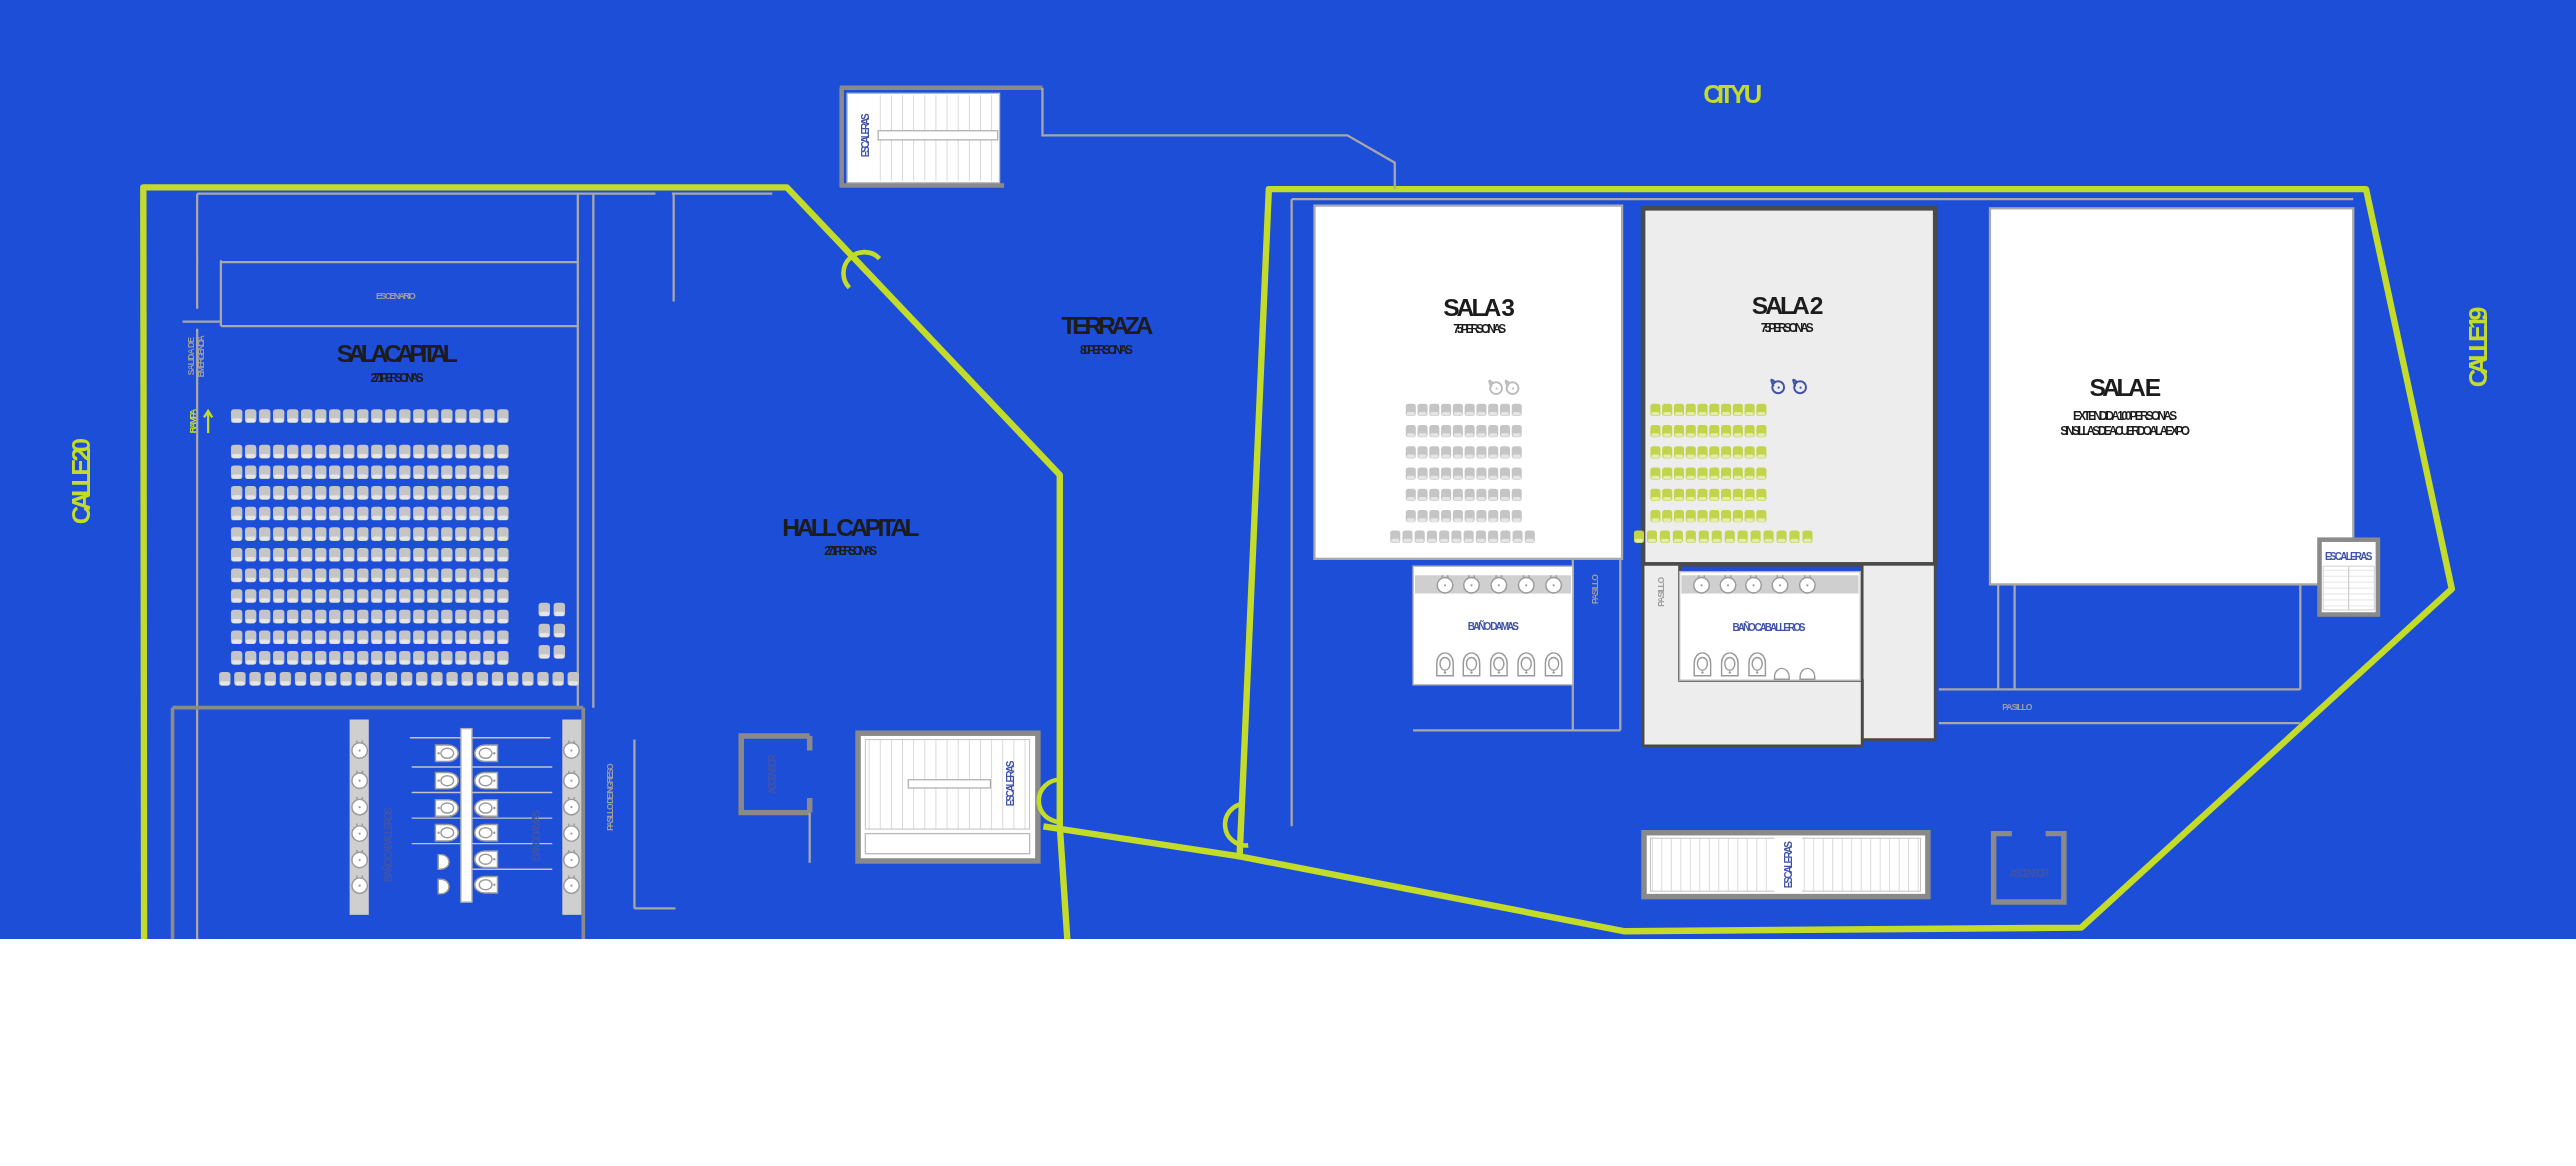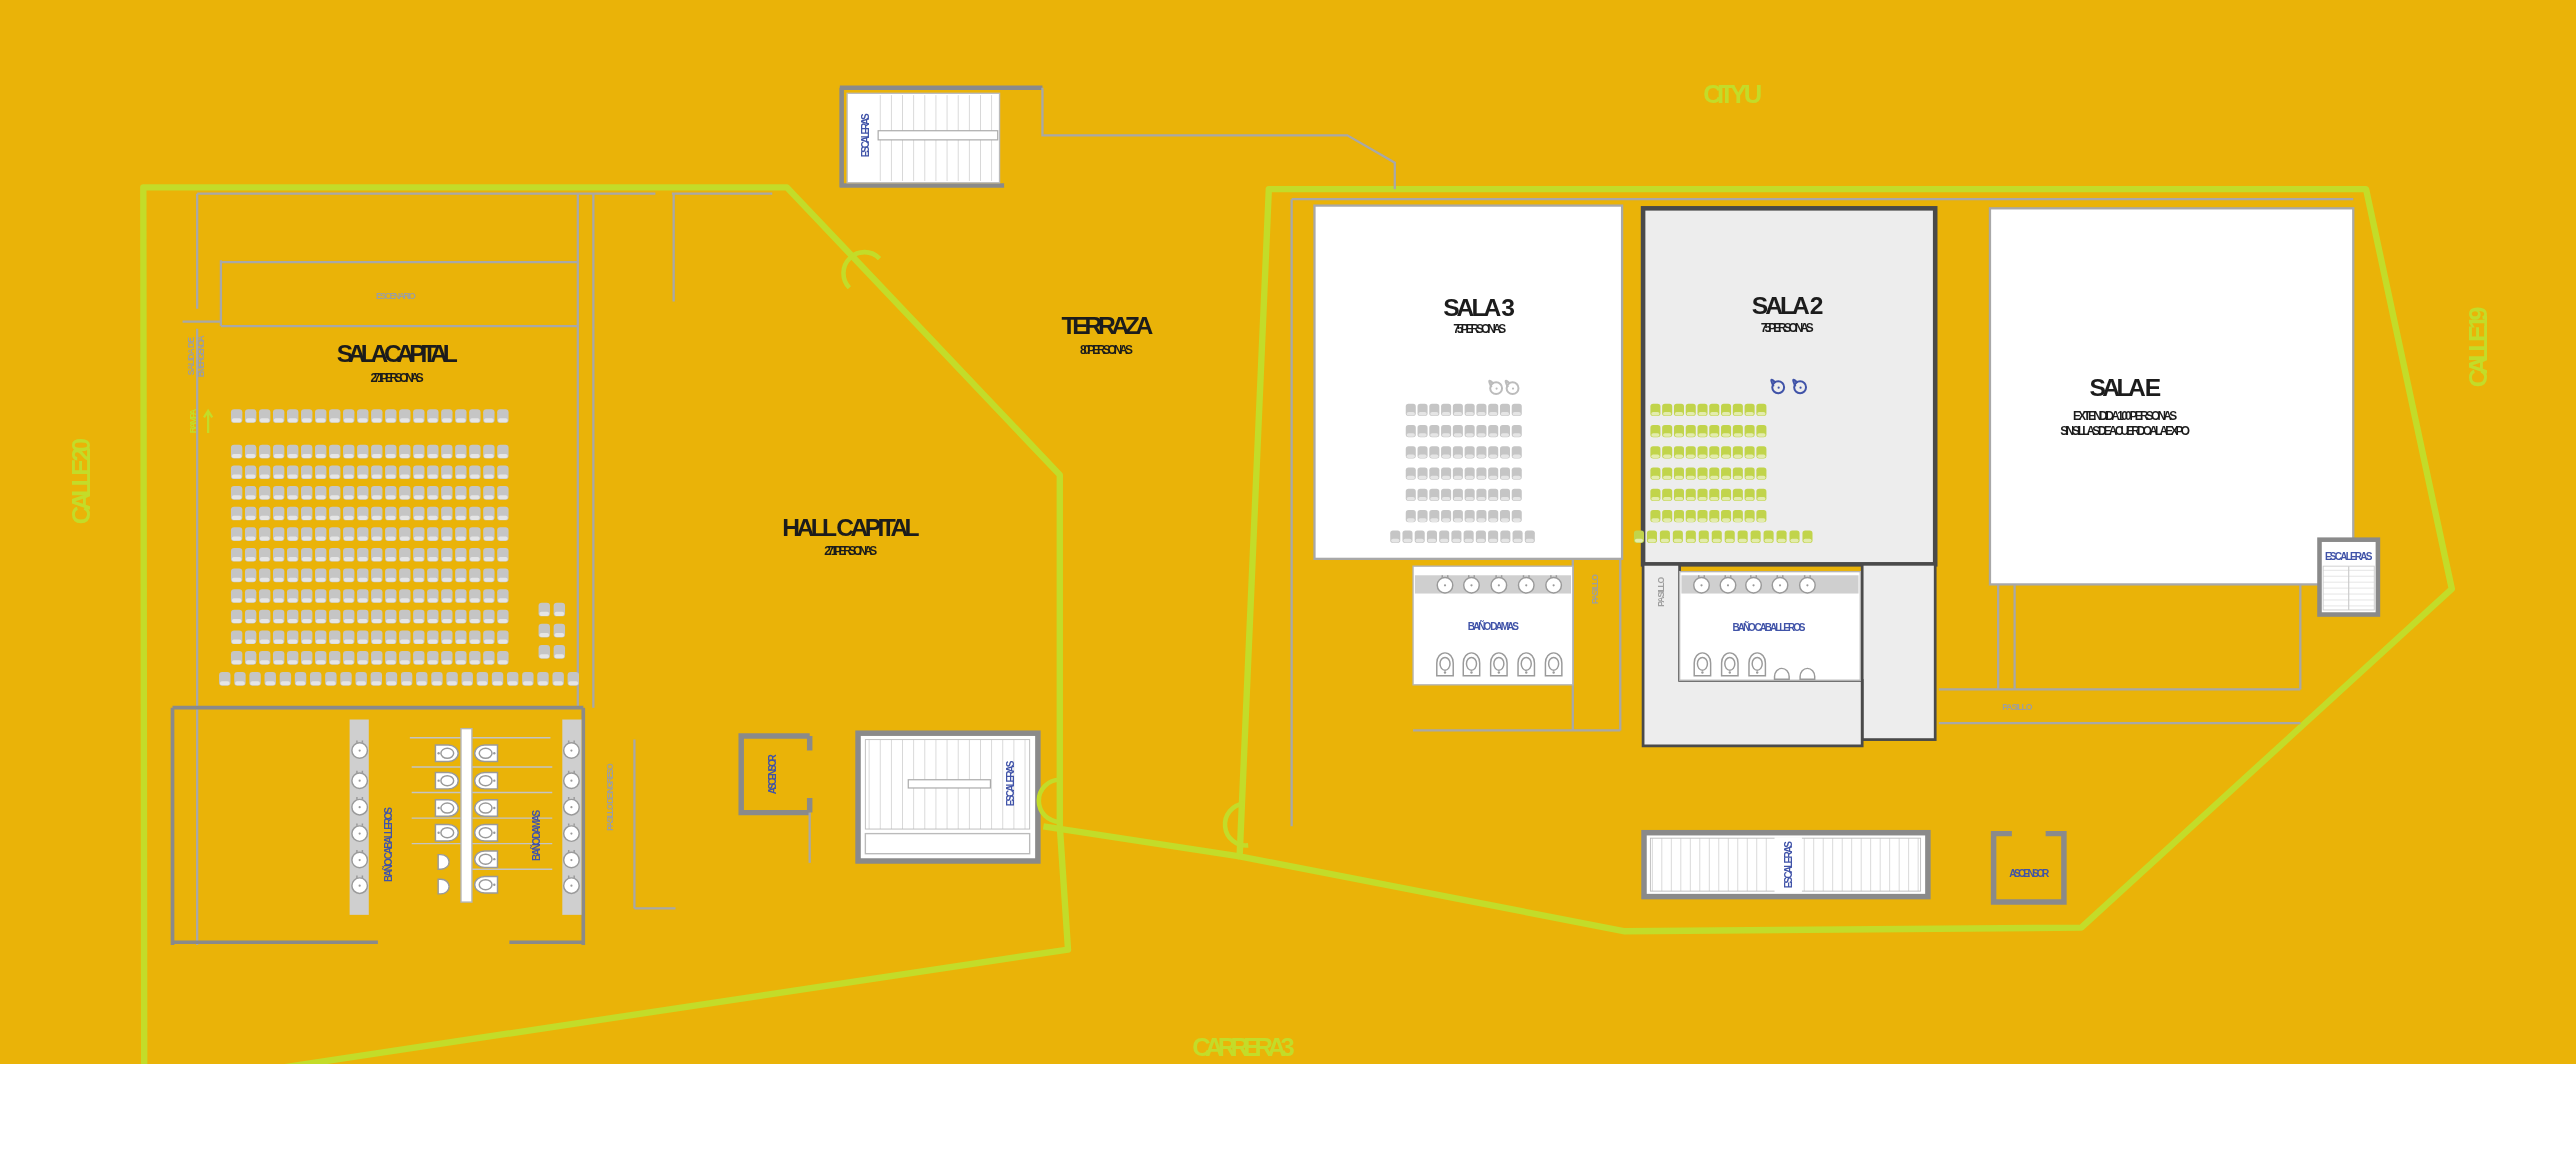--- a/index.html
+++ b/index.html
@@ -1,16 +1,16 @@
 <!DOCTYPE html>
 <html style="font-size:14.6px"><head>
 <meta charset="utf-8">
 <style>
   html,body{margin:0;padding:0;background:#ffffff;}
-  .plan-wrap{width:2576px;height:1064px;position:relative;background:#eab308;}
+  .plan-wrap{width:2576px;height:939px;position:relative;background:#1d4ed8;}
   svg{display:block;}
   text{font-family:"Liberation Sans", sans-serif;}
   .title{font-weight:700;font-size:27px;fill:#1c1c1c;text-anchor:middle;letter-spacing:-.5px;}
   .sub{font-weight:700;font-size:13px;fill:#1c1c1c;text-anchor:middle;}
   .blue-sm{font-weight:700;font-size:11px;fill:#4053a8;text-anchor:middle;}
   .gray{font-weight:700;font-size:10px;fill:#9e9e9e;text-anchor:middle;letter-spacing:.5px;}
   .gray-sm{font-weight:700;font-size:9.5px;fill:#9e9e9e;text-anchor:middle;}
   .street{font-weight:700;font-size:28px;fill:#c3dc29;text-anchor:middle;letter-spacing:-.5px;}
   .green-sm{font-weight:700;font-size:10px;fill:#c3dc29;text-anchor:middle;}
 </style>

